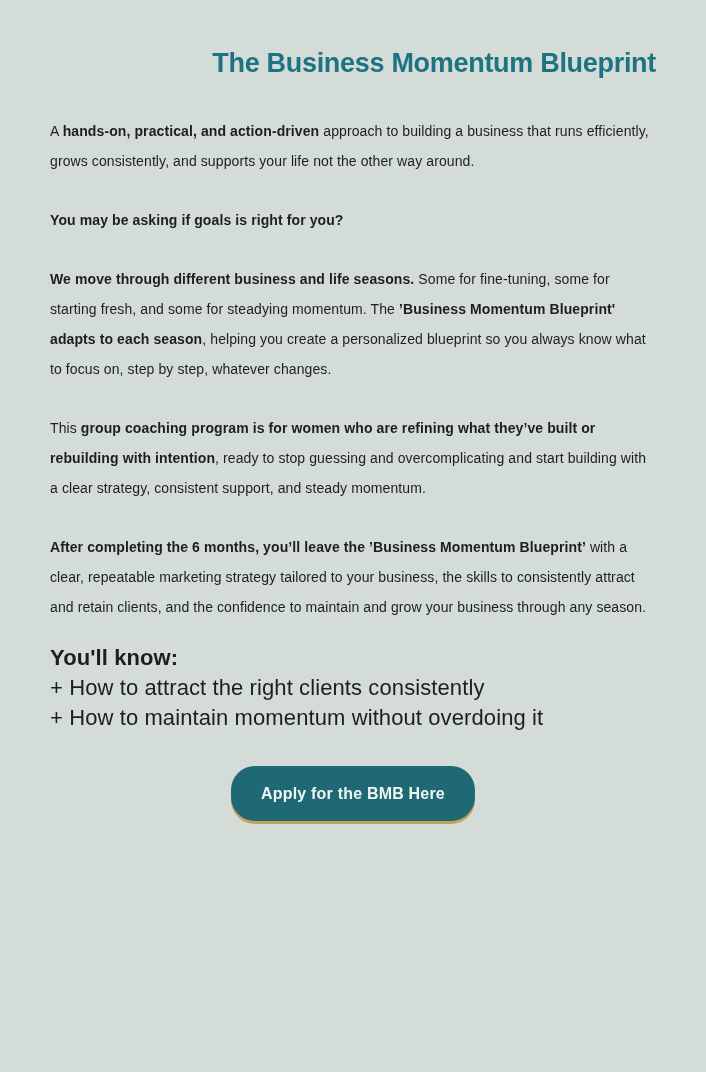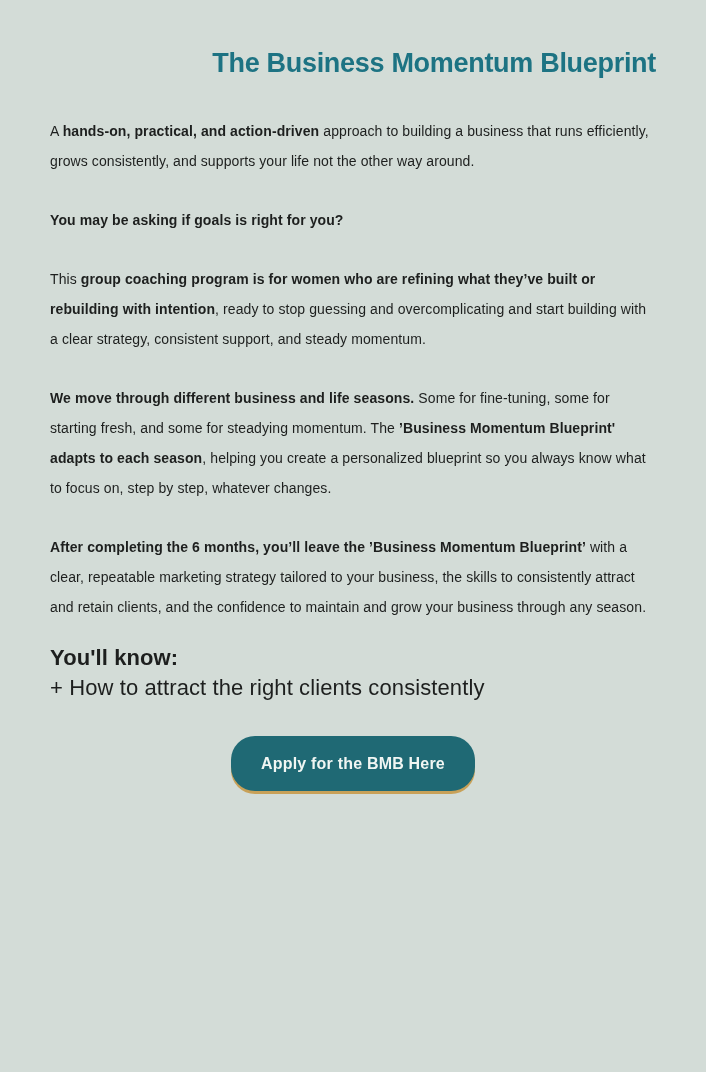--- a/index.html
+++ b/index.html
@@ -71,28 +71,29 @@
 <body>
 
 <div class="page">
 
   <h1 class="page-title">The Business Momentum Blueprint</h1>
 
   <p class="para first"><span>A </span><span class="b">hands-on, practical, and action-driven</span><span> approach to building a business that runs efficiently, grows consistently, and supports your life not the other way around.</span></p>
 
   <p class="para b">You may be asking if goals is right for you?</p>
 
+  <p class="para"><span class="b">We move through different business and life seasons.</span><span> Some for fine-tuning, some for starting fresh, and some for steadying momentum. The </span><span class="b">’Business Momentum Blueprint' adapts to each season</span><span>, helping you create a personalized blueprint so you always know what to focus on, step by step, whatever changes.</span></p>
+
   <p class="para"><span>This </span><span class="b">group coaching program is for women who are refining what they’ve built or rebuilding with intention</span><span>, ready to stop guessing and overcomplicating and start building with a clear strategy, consistent support, and steady momentum.</span></p>
-
-  <p class="para"><span class="b">We move through different business and life seasons.</span><span> Some for fine-tuning, some for starting fresh, and some for steadying momentum. The </span><span class="b">’Business Momentum Blueprint' adapts to each season</span><span>, helping you create a personalized blueprint so you always know what to focus on, step by step, whatever changes.</span></p>
 
   <p class="para"><span class="b">After completing the 6 months, you’ll leave the ’Business Momentum Blueprint’</span><span> with a clear, repeatable marketing strategy tailored to your business, the skills to consistently attract and retain clients, and the confidence to maintain and grow your business through any season.</span></p>
 
   <div class="list-block">
     <div class="b">You'll know:</div>
     <div>+ How to attract the right clients consistently</div>
+    <div>+ How to maintain momentum without overdoing it</div>
   </div>
 
   <div class="button-row">
     <button class="apply-button">Apply for the BMB Here</button>
   </div>
 
 </div>
 
 </body></html>

